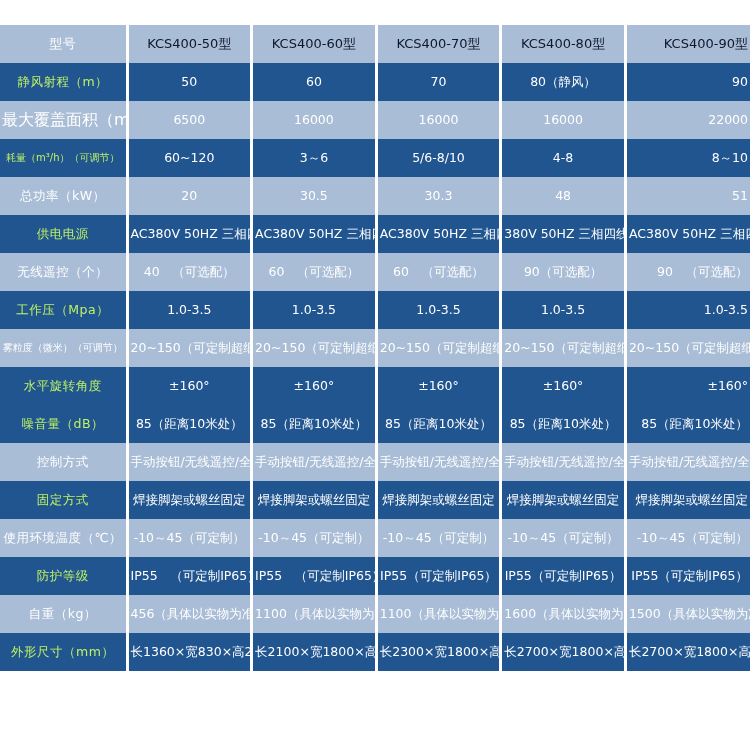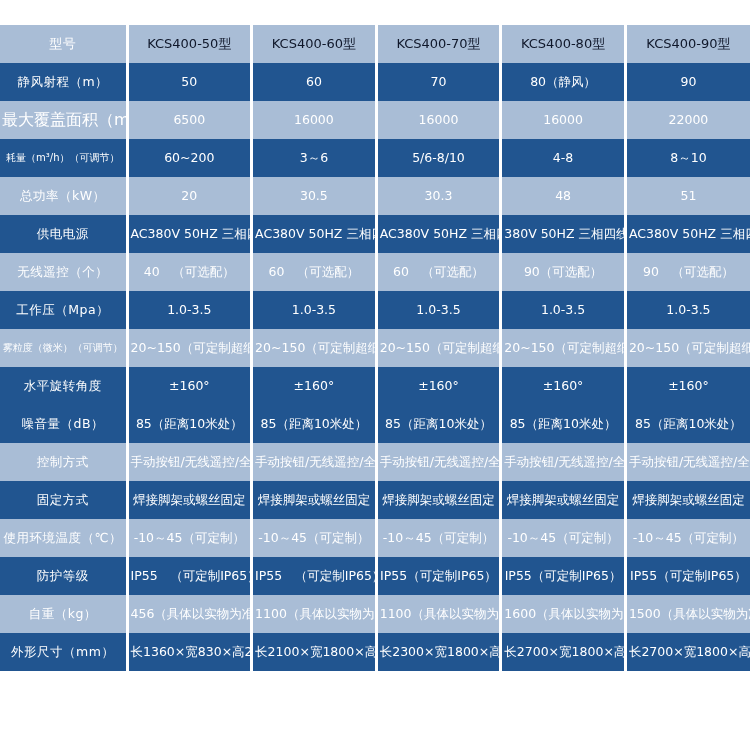--- a/index.html
+++ b/index.html
@@ -38,20 +38,21 @@
     padding: 0 2px;
     line-height: 1.25;
     overflow: hidden;
     white-space: nowrap;
   }
   table.spec-table td:first-child {
     border-left: none;
   }
   table.spec-table td:last-child {
     border-right: none;
+    text-align: right;
   }
 
   tr.row-light td { background: #a9bdd6; }
   tr.row-dark  td { background: #215590; }
 
   
   tr.row-header td {
     height: 38px;
     font-size: 13px;
     color: #0f172a;
@@ -61,21 +62,21 @@
     height: 38px;
     font-size: 12.5px;
   }
 
   
   td.label-cell {
     font-size: 13px;
     letter-spacing: 0.5px;
   }
   tr.row-dark td.label-cell {
-    color: #ffffff;
+    color: #bef264;
   }
   tr.row-light td.label-cell {
     color: #ffffff;
   }
 
   
   td.sz-xs { font-size: 10.5px; letter-spacing: 0; }
   td.sz-s  { font-size: 11.5px; letter-spacing: 0; }
   td.sz-m  { font-size: 12.5px; }
   td.sz-l  { font-size: 13.5px; }
@@ -116,21 +117,21 @@
         <tr class="row-light row-body">
           <td class="label-cell sz-s">最大覆盖面积（m2）</td>
           <td class="sz-l">6500</td>
           <td class="sz-l">16000</td>
           <td class="sz-l">16000</td>
           <td class="sz-l">16000</td>
           <td class="sz-l">22000</td>
         </tr>
         <tr class="row-dark row-body">
           <td class="label-cell sz-xs">耗量（m³/h）（可调节）</td>
-          <td class="sz-l">60~200</td>
+          <td class="sz-l">60~120</td>
           <td class="sz-l">3～6</td>
           <td class="sz-l">5/6-8/10</td>
           <td class="sz-l">4-8</td>
           <td class="sz-l">8～10</td>
         </tr>
         <tr class="row-light row-body">
           <td class="label-cell sz-m">总功率（kW）</td>
           <td class="sz-l">20</td>
           <td class="sz-l">30.5</td>
           <td class="sz-l">30.3</td>

